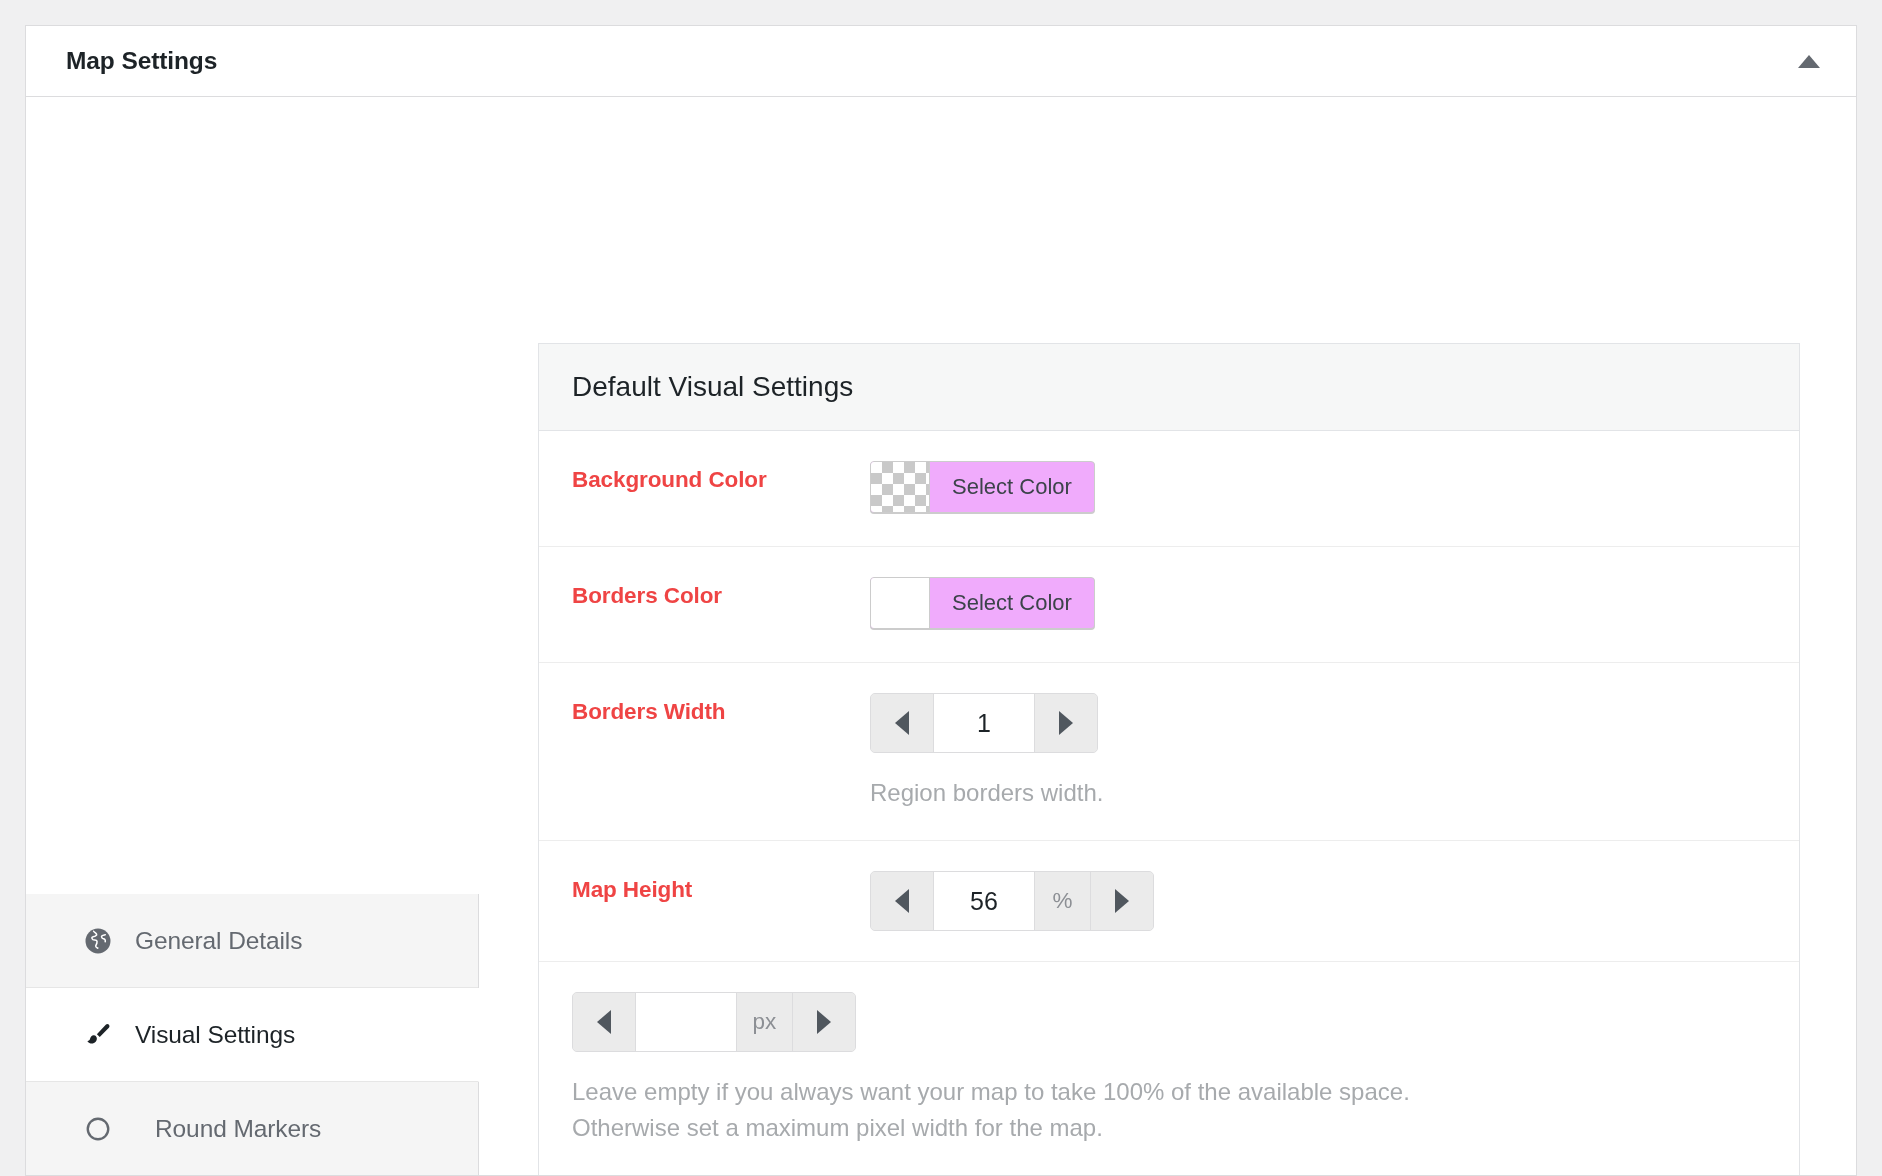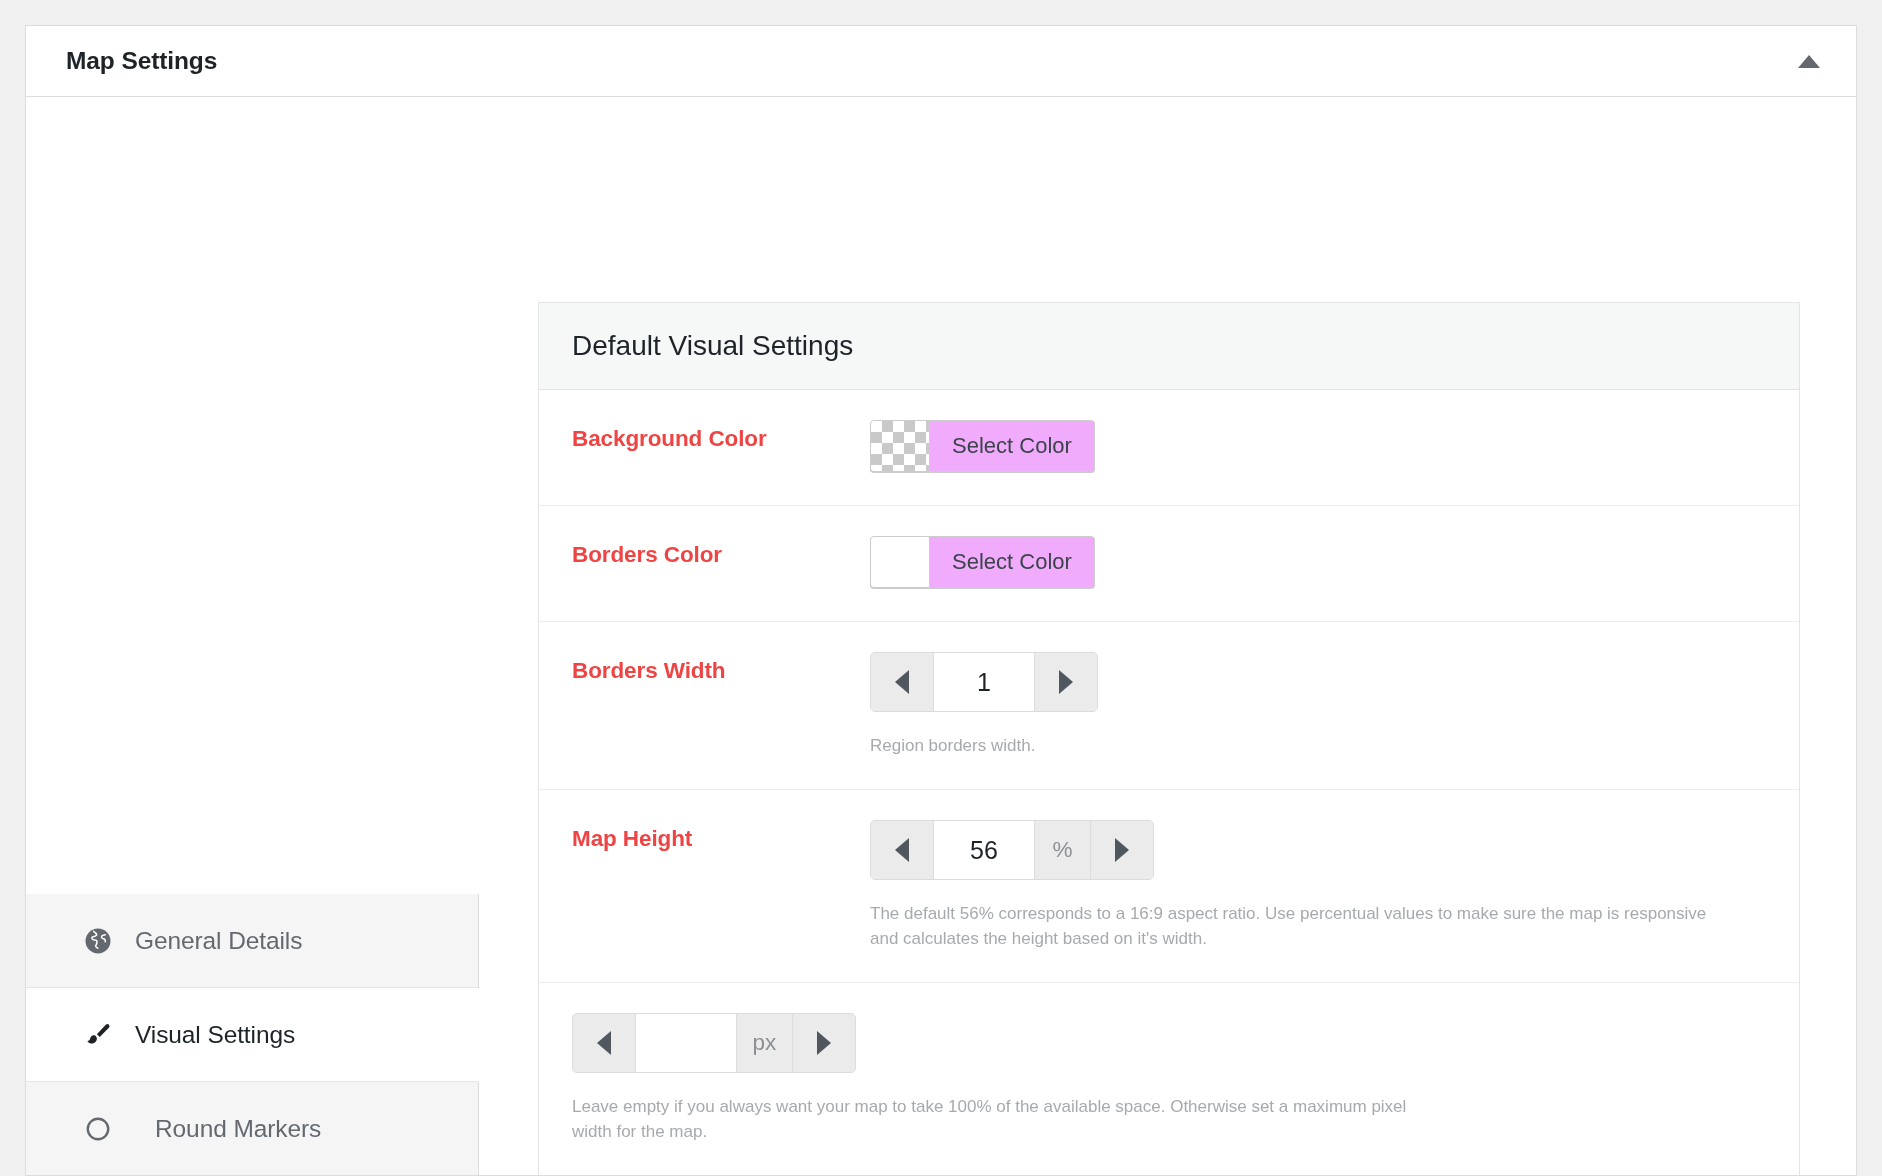--- a/index.html
+++ b/index.html
@@ -139,21 +139,21 @@
     flex: 0 0 298px;
     font-size: 22.5px;
     font-weight: bold;
     color: #ef4444;
     padding-top: 6px;
     letter-spacing: -0.1px;
   }
   .field-control { flex: 1 1 auto; }
 
   .help-text {
-    font-size: 17px;
+    font-size: 24px;
     color: #a7aaad;
     line-height: 1.47;
     margin-top: 22px;
     max-width: 860px;
   }
 
   
   .color-btn {
     display: inline-flex;
     align-items: stretch;
@@ -337,21 +337,20 @@
             <div class="stepper">
               <div class="step-btn left">
                 <span class="tri-left"></span>
               </div>
               <input class="step-value" type="text" value="56" style="">
               <div class="step-unit">%</div>
               <div class="step-btn right">
                 <span class="tri-right"></span>
               </div>
             </div>
-            <div class="help-text">The default 56% corresponds to a 16:9 aspect ratio. Use percentual values to make sure the map is responsive and calculates the height based on it's width.</div>
           </div>
         </div>
 
         <div class="field-row">
           <div class="field-control">
             <div class="stepper">
               <div class="step-btn left">
                 <span class="tri-left"></span>
               </div>
               <input class="step-value" type="text" value="" style="">

